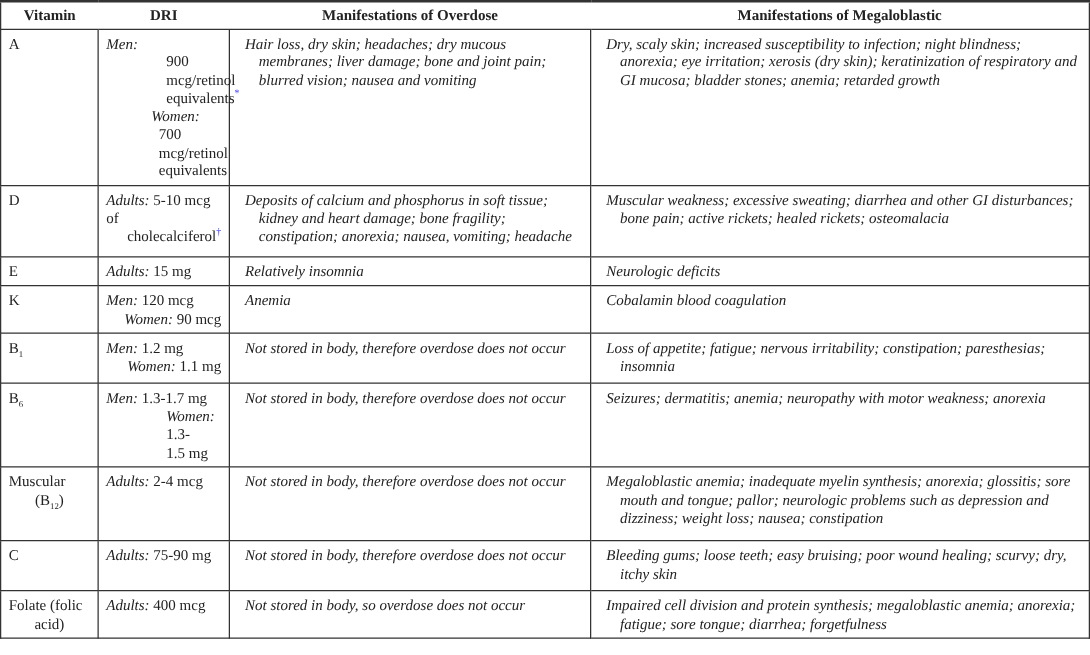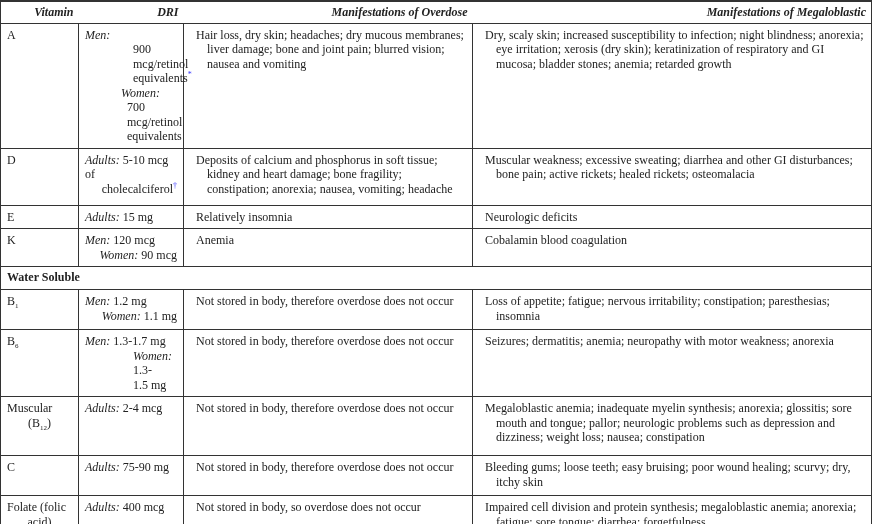--- a/index.html
+++ b/index.html
@@ -2,26 +2,26 @@
 <html><head>
 <meta charset="utf-8">
 <style>
   html, body { margin: 0; padding: 0; background: #ffffff; }
   body { width: 872px; height: 524px; overflow: hidden; font-family: "Liberation Serif", "DejaVu Serif", serif; color: #222; }
   table { border-collapse: collapse; width: 871px; table-layout: fixed; font-size: 12px; line-height: 14.5px; }
   col.c1 { width: 78px; }
   col.c2 { width: 105px; }
   col.c3 { width: 289px; }
   col.c4 { width: 399px; }
-  th { font-weight: bold; text-align: right; padding: 3px 5px 3px 5px; border-top: 2px solid #333; border-bottom: 1.5px solid #333; height: 14px; font-style: italic; }
+  th { font-weight: bold; text-align: center; padding: 3px 5px 3px 5px; border-top: 2px solid #333; border-bottom: 1.5px solid #333; height: 14px; }
   th.first { border-left: 1.5px solid #333; }
   th.last { border-right: 1.5px solid #333; }
   td { border: 1.5px solid #333; vertical-align: top; padding: 4px 6px 4px 6px; }
   tr.section td { font-weight: bold; padding: 3px 6px; height: 16px; }
-  .hang { padding-left: 17px; text-indent: -11px; display: block; }
+  .hang { padding-left: 17px; text-indent: -11px; display: block; font-style: italic; }
   .dri-label { font-style: italic; }
   .indent { display: block; padding-left: 12px; margin-left: 36px; }
   .right { display: block; text-align: right; }
   .fn { color: #3a3aff; font-size: 8px; vertical-align: super; line-height: 0; }
   .sub { font-size: 7px; vertical-align: sub; line-height: 0; }
   .center { display:block; text-align:center; }
 </style>
 </head>
 <body>
 
@@ -95,23 +95,20 @@
         <span class="right"><span class="dri-label">Women:</span> <span>90 mcg</span></span>
       </td>
       <td>
           <span class="hang">Anemia</span>
         </td>
       <td>
           <span class="hang">Cobalamin blood coagulation</span>
         </td>
     </tr>
 
-    <tr class="section">
-      <td colspan="4">Water Soluble</td>
-    </tr>
 
     <tr style="height:40px">
       <td><span>B</span><span class="sub">1</span></td>
       <td>
         <span class="dri-label">Men:</span>
         <span>1.2 mg</span>
         <span class="right"><span class="dri-label">Women:</span> <span>1.1 mg</span></span>
       </td>
       <td>
           <span class="hang">Not stored in body, therefore overdose does not occur</span>

